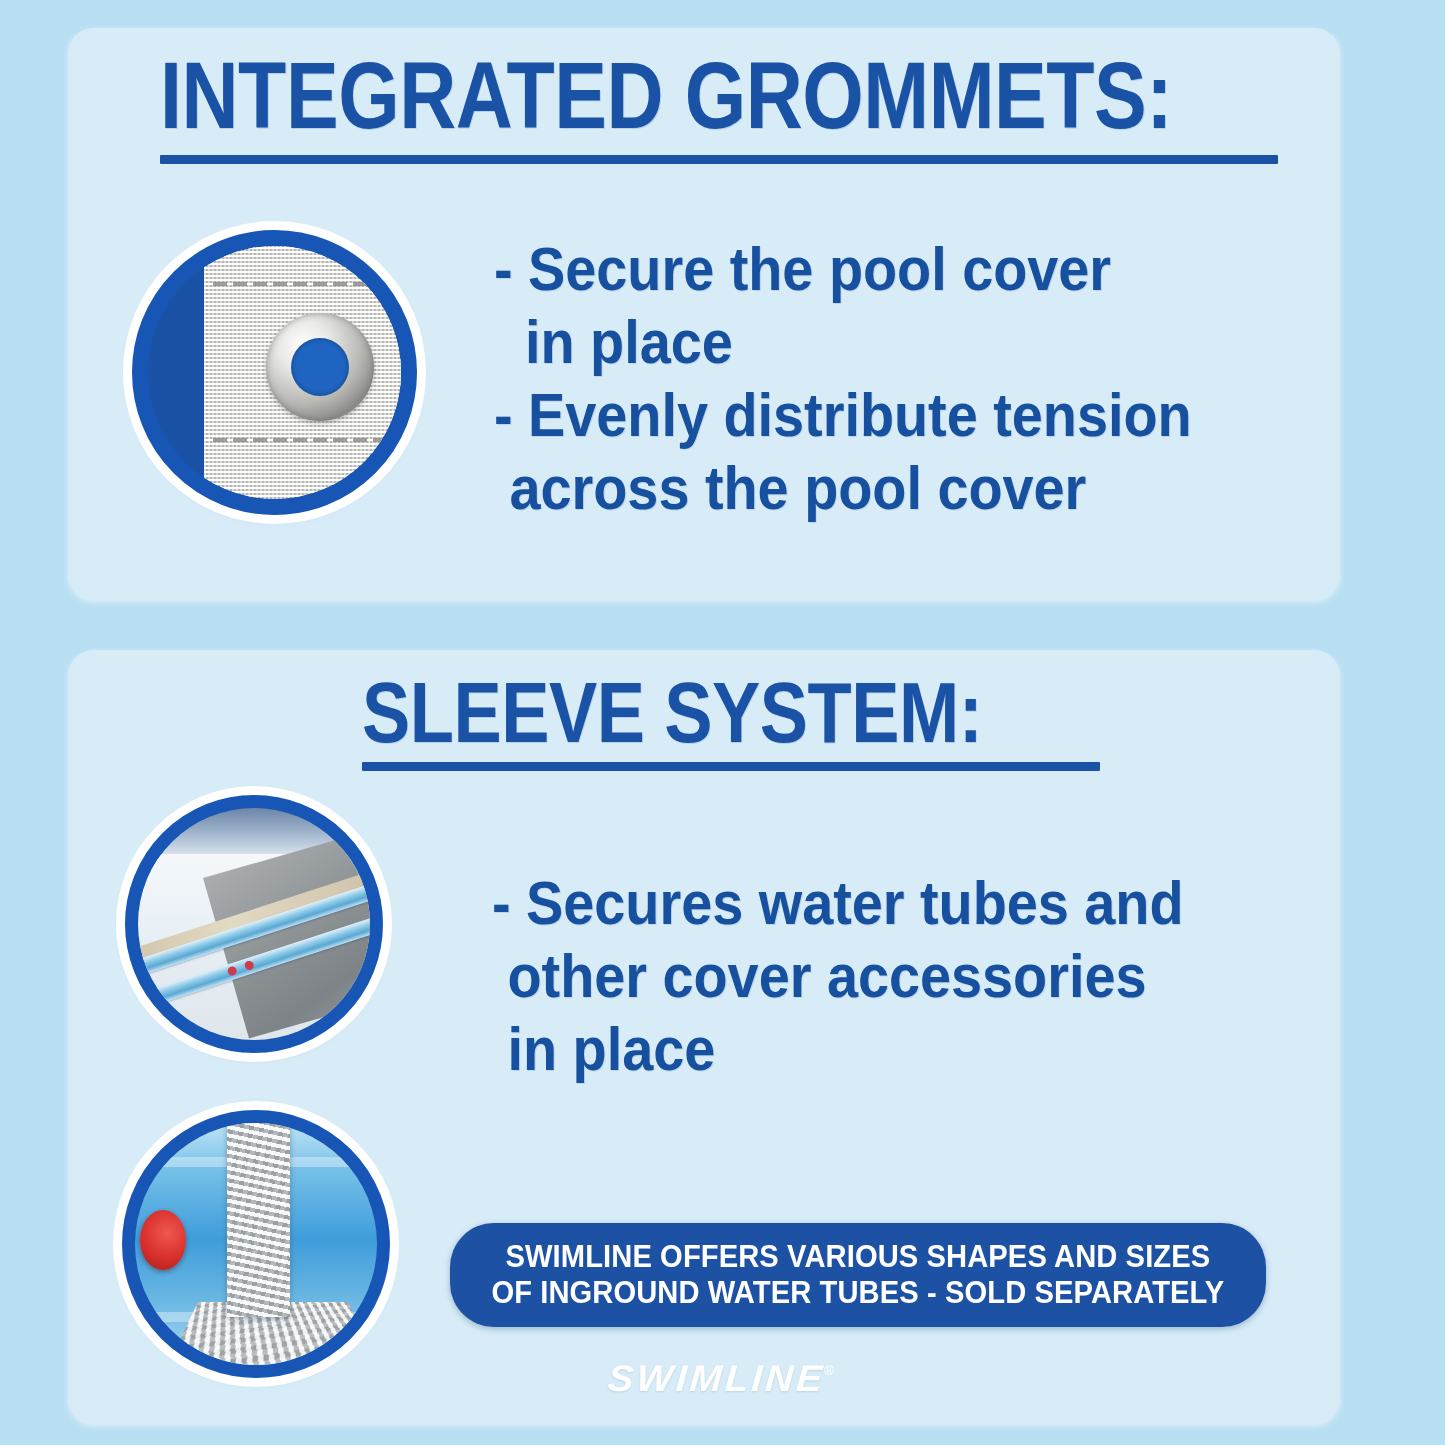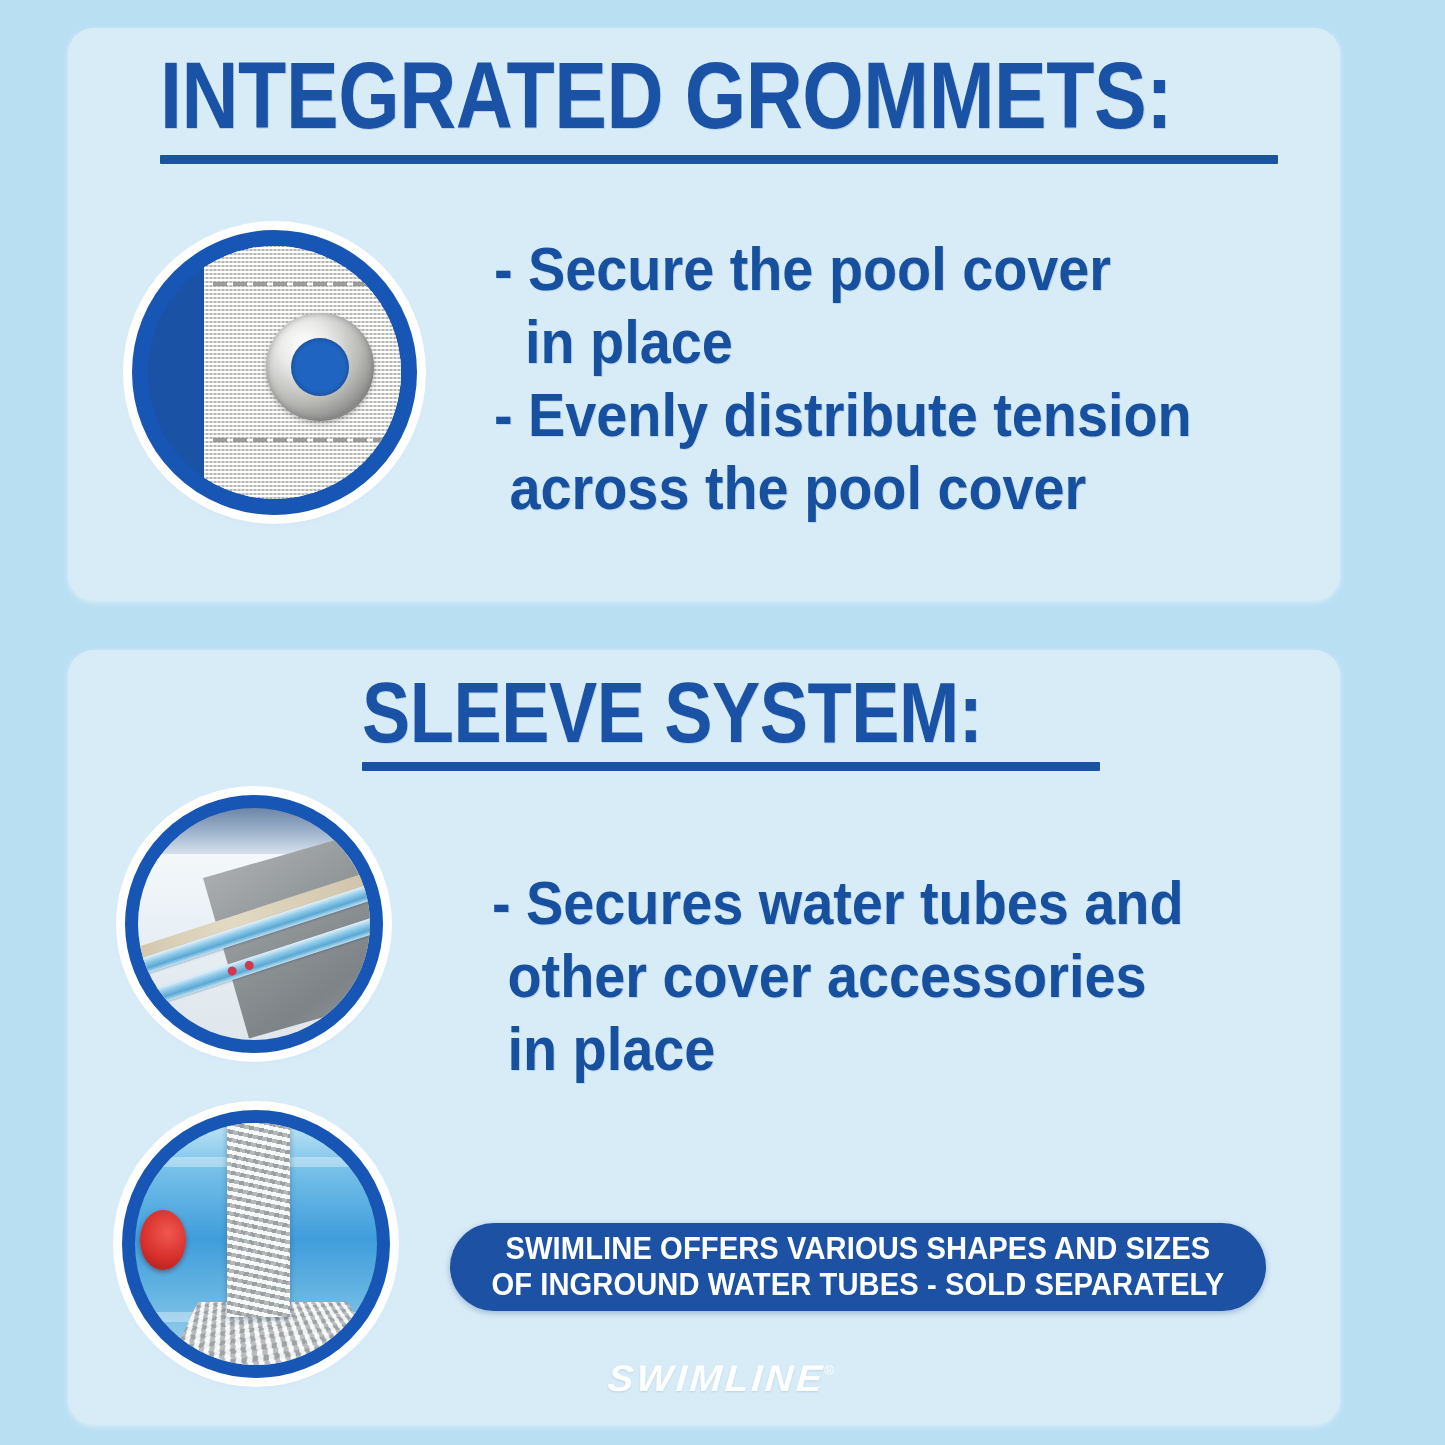--- a/index.html
+++ b/index.html
@@ -279,21 +279,21 @@
     background: radial-gradient(circle at 60% 38%, #f0574f 0%, #d8302c 55%, #a41d1b 100%);
     box-shadow: 0 2px 5px rgba(60,10,10,0.4);
   }
 
   
   #banner-pill {
     position: absolute;
     left: 450px;
     top: 1223px;
     width: 816px;
-    height: 88px;
+    height: 104px;
     background: #1c51a4;
     border-radius: 44px;
     display: flex;
     flex-direction: column;
     align-items: center;
     justify-content: center;
     box-shadow: 0 2px 6px rgba(60,100,140,0.4);
   }
   .banner-line {
     color: #ffffff;

